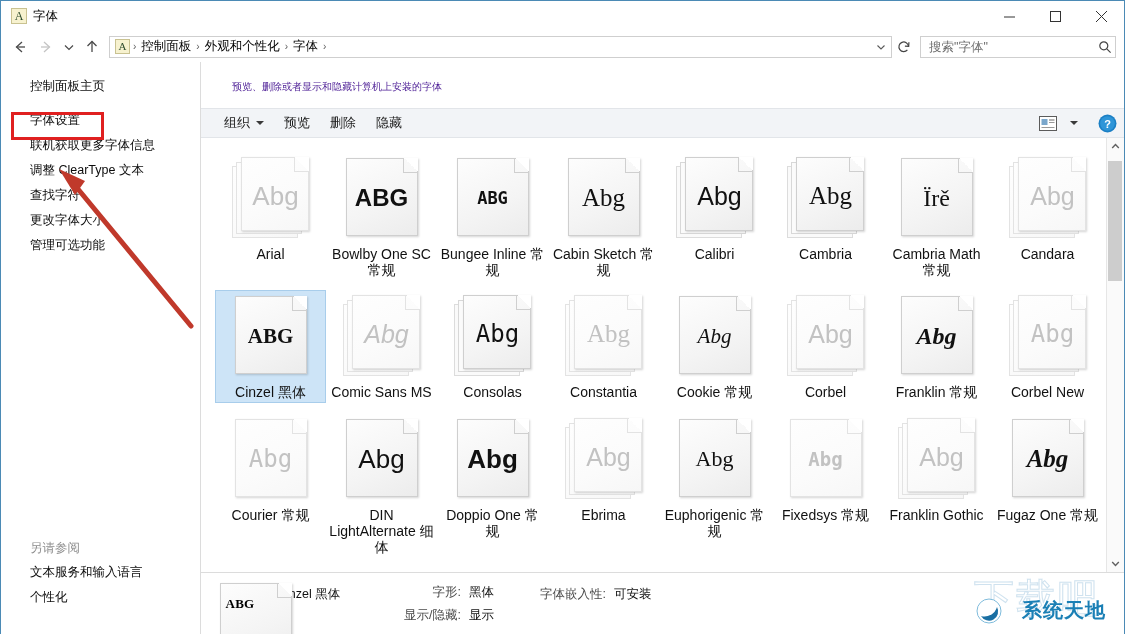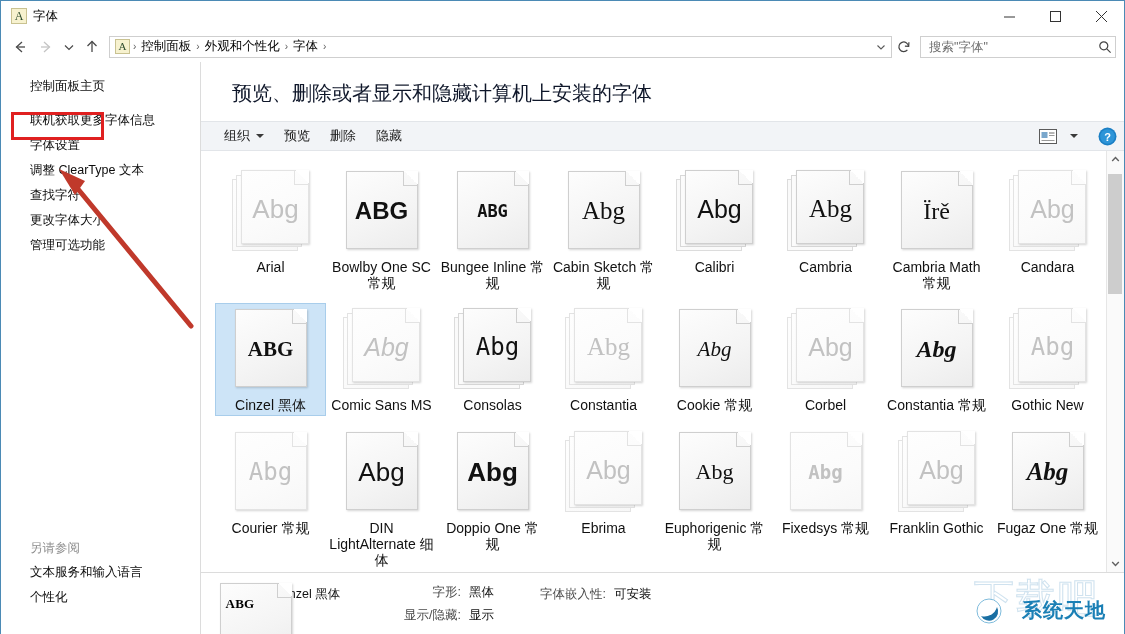--- a/index.html
+++ b/index.html
@@ -40,21 +40,21 @@
   
   .content{display:flex;height:572px;}
   .sidebar{width:200px;background:#fff;border-right:1px solid #dcdcdc;position:relative;box-sizing:border-box;padding-top:12px;}
   .side-link{font-size:12.5px;color:#0b0b0b;padding:5px 0 5px 29px;line-height:15px;cursor:default;}
   .side-gap{height:9px;}
   .seealso{position:absolute;left:0;right:0;bottom:24px;}
   .seealso-title{font-size:12.5px;color:#8d8d8d;padding:3px 0 3px 29px;}
 
   
   .main{flex:1;display:flex;flex-direction:column;min-width:0;background:#fff;}
-  .page-heading{font-size:20px;color:#0f172a;padding:18px 0 14px 31px;}
+  .page-heading{font-size:10px;color:#4c1d95;padding:18px 0 14px 31px;}
   .toolbar{height:28px;background:#f2f4f7;border-top:1px solid #e2e5e9;border-bottom:1px solid #e2e5e9;display:flex;align-items:center;padding:0 6px 0 14px;}
   .tb-item{font-size:13px;color:#1b1b1b;padding:3px 8px;margin-right:2px;border:1px solid transparent;display:flex;align-items:center;gap:6px;}
   .caret{width:0;height:0;border-left:4px solid transparent;border-right:4px solid transparent;border-top:4px solid #3a3a3a;display:inline-block;}
   .tb-right{margin-left:auto;display:flex;align-items:center;gap:2px;}
   .view-icon{width:24px;height:20px;display:flex;align-items:center;justify-content:center;}
   .help-btn{width:22px;height:20px;display:flex;align-items:center;justify-content:center;margin-left:8px;}
 
   
   .gridwrap{flex:1;display:flex;min-height:0;position:relative;background:#fff;}
   .grid{flex:1;padding:14px 0 0 14px;display:flex;flex-wrap:wrap;align-content:flex-start;overflow:hidden;}
@@ -196,22 +196,22 @@
           </svg>
       </div>
     </div>
   </div>
 
   <div class="content">
 
     <div class="sidebar">
       <div class="side-link">控制面板主页</div>
       <div class="side-gap"></div>
+      <div class="side-link">字体设置</div>
       <div class="side-link">联机获取更多字体信息</div>
-      <div class="side-link">字体设置</div>
       <div class="side-link">调整 ClearType 文本</div>
       <div class="side-link">查找字符</div>
       <div class="side-link">更改字体大小</div>
       <div class="side-link">管理可选功能</div>
 
       <div class="seealso">
         <div class="seealso-title">另请参阅</div>
         <div class="side-link">文本服务和输入语言</div>
         <div class="side-link">个性化</div>
       </div>
@@ -425,34 +425,34 @@
             </div>
             <div class="cell">
               <div class="glyphbox single">
                 <div class="sheet s1">
                   <div class="fold"></div>
                 </div>
                 <div class="glyph">
                   <span class="g-serif" style="font-size: 24px; font-weight: bold; font-style: italic; color: rgb(17, 17, 17);">Abg</span>
                 </div>
               </div>
-              <div class="cap">Constantia 常规</div>
+              <div class="cap">Franklin 常规</div>
             </div>
             <div class="cell hidden-font">
               <div class="glyphbox">
                 <div class="sheet s3"></div>
                 <div class="sheet s2"></div>
                 <div class="sheet s1">
                   <div class="fold"></div>
                 </div>
                 <div class="glyph">
                   <span class="g-mono" style="font-size: 24px; font-weight: normal; font-style: normal; color: rgb(194, 194, 194); transform: translate(5px, -2px);">Abg</span>
                 </div>
               </div>
-              <div class="cap">Gothic New</div>
+              <div class="cap">Corbel New</div>
             </div>
             <div class="cell hidden-font">
               <div class="glyphbox single">
                 <div class="sheet s1">
                   <div class="fold"></div>
                 </div>
                 <div class="glyph">
                   <span class="g-mono" style="font-size: 24px; font-weight: normal; font-style: normal; color: rgb(194, 194, 194);">Abg</span>
                 </div>
               </div>

